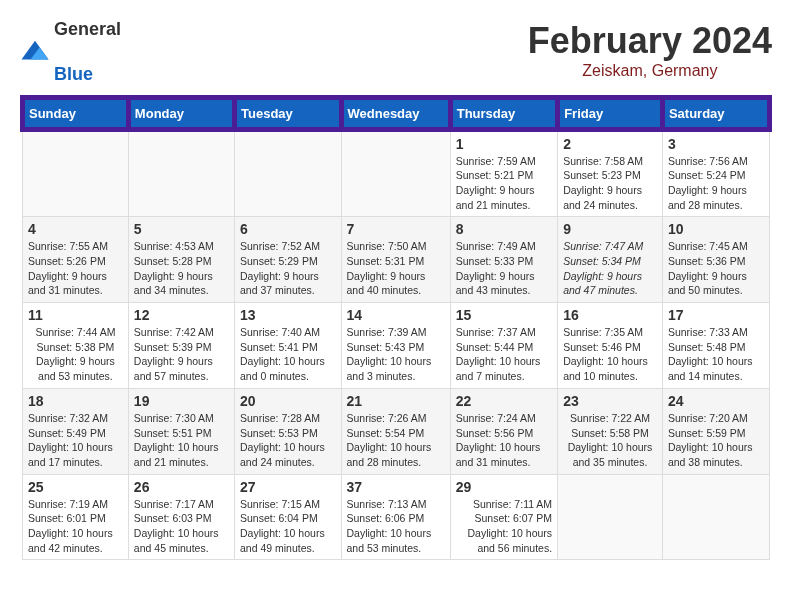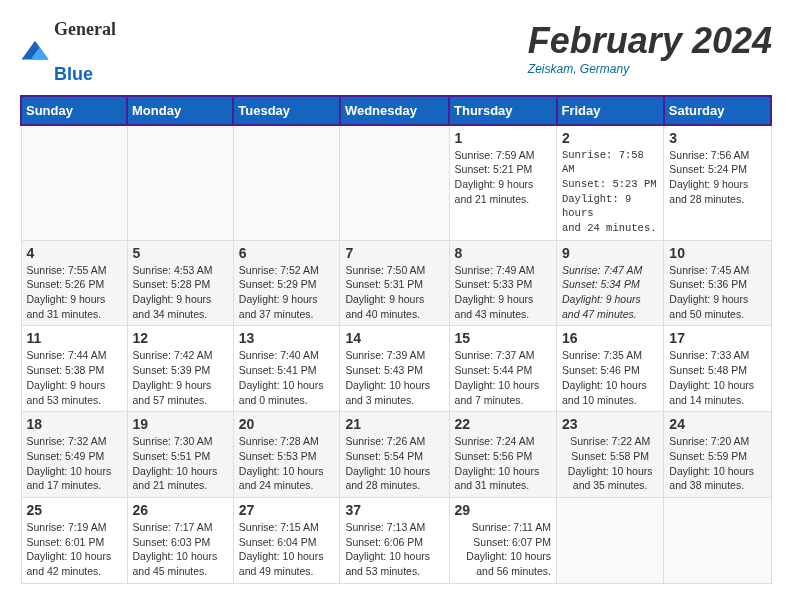--- a/index.html
+++ b/index.html
@@ -22,61 +22,59 @@
     }
     .logo-text {
       display: flex;
       flex-direction: column;
       line-height: 1.1;
     }
     .logo-general {
       font-size: 18px;
       font-weight: bold;
       color: #333;
-      font-family: Liberation Serif, serif;
     }
     .logo-blue {
       font-size: 18px;
       font-weight: bold;
       color: #1565c0;
       margin-top: 25px;
     }
     .logo-icon {
       width: 30px;
       height: 30px;
       margin-right: 4px;
     }
     .title-block {
-      text-align: left;
-      font-style: italic;
+      text-align: center;
     }
     .month-title {
       font-size: 36px;
       font-weight: bold;
       color: #333;
     }
     .location {
-      font-size: 12px;
-      color: #0369a1;
+      font-size: 16px;
+      color: #7f1d1d;
     }
     table {
       width: 100%;
       border-collapse: collapse;
       font-size: 11px;
     }
     thead tr {
       background-color: #1565c0;
       color: #fff;
     }
     thead th {
       padding: 6px 4px;
       text-align: left;
       font-size: 13px;
       font-weight: bold;
-      border: 2px solid #4c1d95;
+      border: 5px solid #4c1d95;
     }
     tbody tr {
       vertical-align: top;
     }
     tbody tr:nth-child(odd) {
       background-color: #fff;
     }
     tbody tr:nth-child(even) {
       background-color: #f5f5f5;
     }
@@ -142,21 +140,21 @@
         <td class="empty-cell"></td>
         <td>
           <span class="day-number">1</span>
           <div class="day-info" style="white-space: pre-line;">Sunrise: 7:59 AM
 Sunset: 5:21 PM
 Daylight: 9 hours
 and 21 minutes.</div>
         </td>
         <td>
           <span class="day-number">2</span>
-          <div class="day-info" style="white-space: pre-line; font-family: Liberation Mono, monospace;">Sunrise: 7:58 AM
+          <div class="day-info" style="white-space: pre-line;">Sunrise: 7:58 AM
 Sunset: 5:23 PM
 Daylight: 9 hours
 and 24 minutes.</div>
         </td>
         <td>
           <span class="day-number">3</span>
           <div class="day-info" style="white-space: pre-line;">Sunrise: 7:56 AM
 Sunset: 5:24 PM
 Daylight: 9 hours
 and 28 minutes.</div>
@@ -209,21 +207,21 @@
           <span class="day-number">10</span>
           <div class="day-info" style="white-space: pre-line;">Sunrise: 7:45 AM
 Sunset: 5:36 PM
 Daylight: 9 hours
 and 50 minutes.</div>
         </td>
       </tr>
       <tr>
         <td>
           <span class="day-number">11</span>
-          <div class="day-info" style="white-space: pre-line;">Sunrise: 7:44 AM
+          <div class="day-info" style="white-space: pre-line; text-align: center;">Sunrise: 7:44 AM
 Sunset: 5:38 PM
 Daylight: 9 hours
 and 53 minutes.</div>
         </td>
         <td>
           <span class="day-number">12</span>
           <div class="day-info" style="white-space: pre-line;">Sunrise: 7:42 AM
 Sunset: 5:39 PM
 Daylight: 9 hours
 and 57 minutes.</div>

